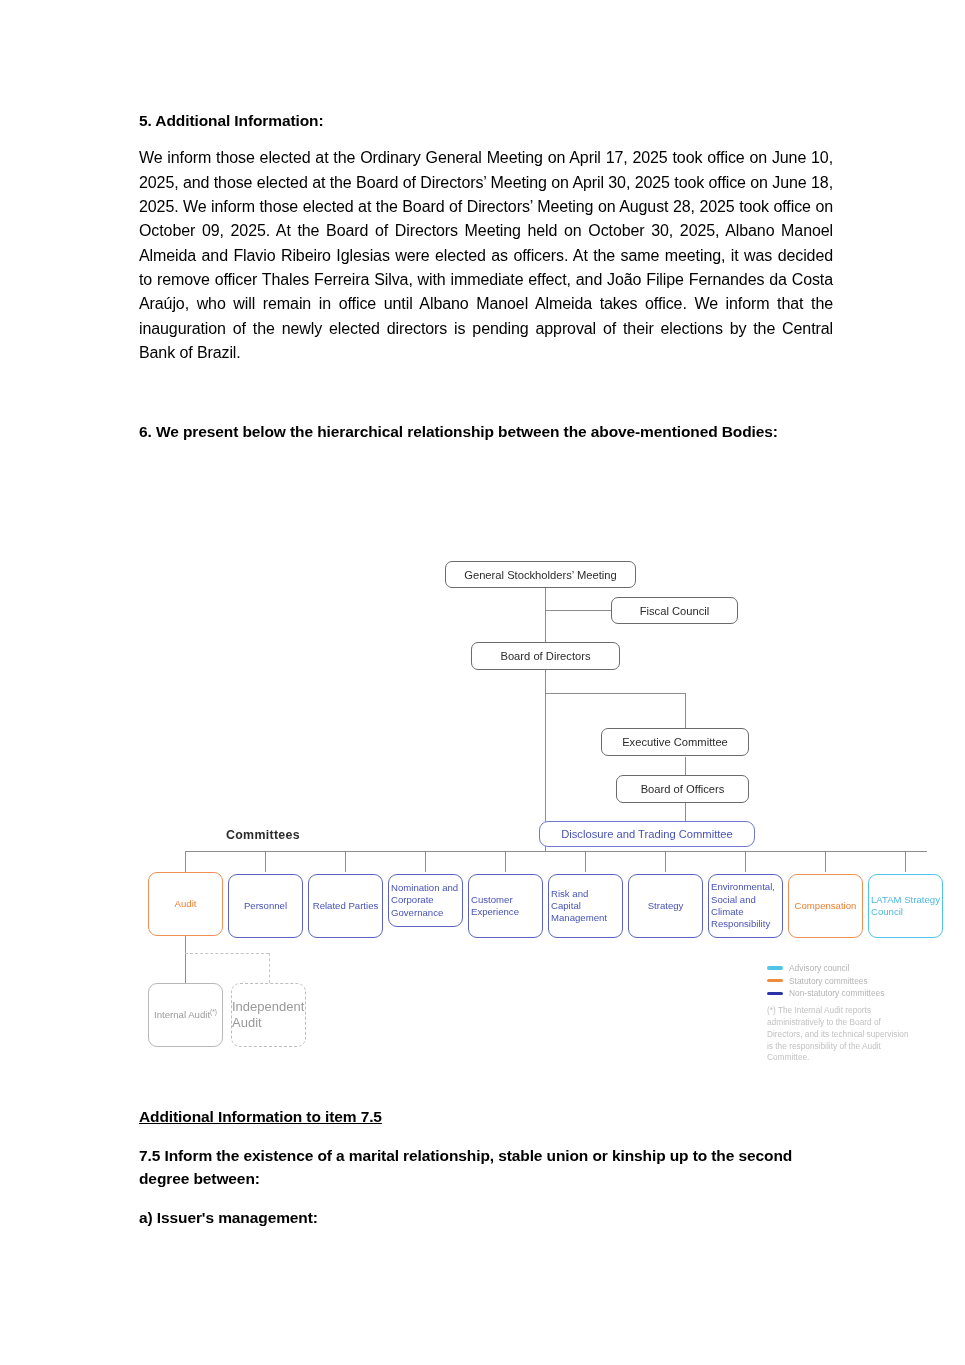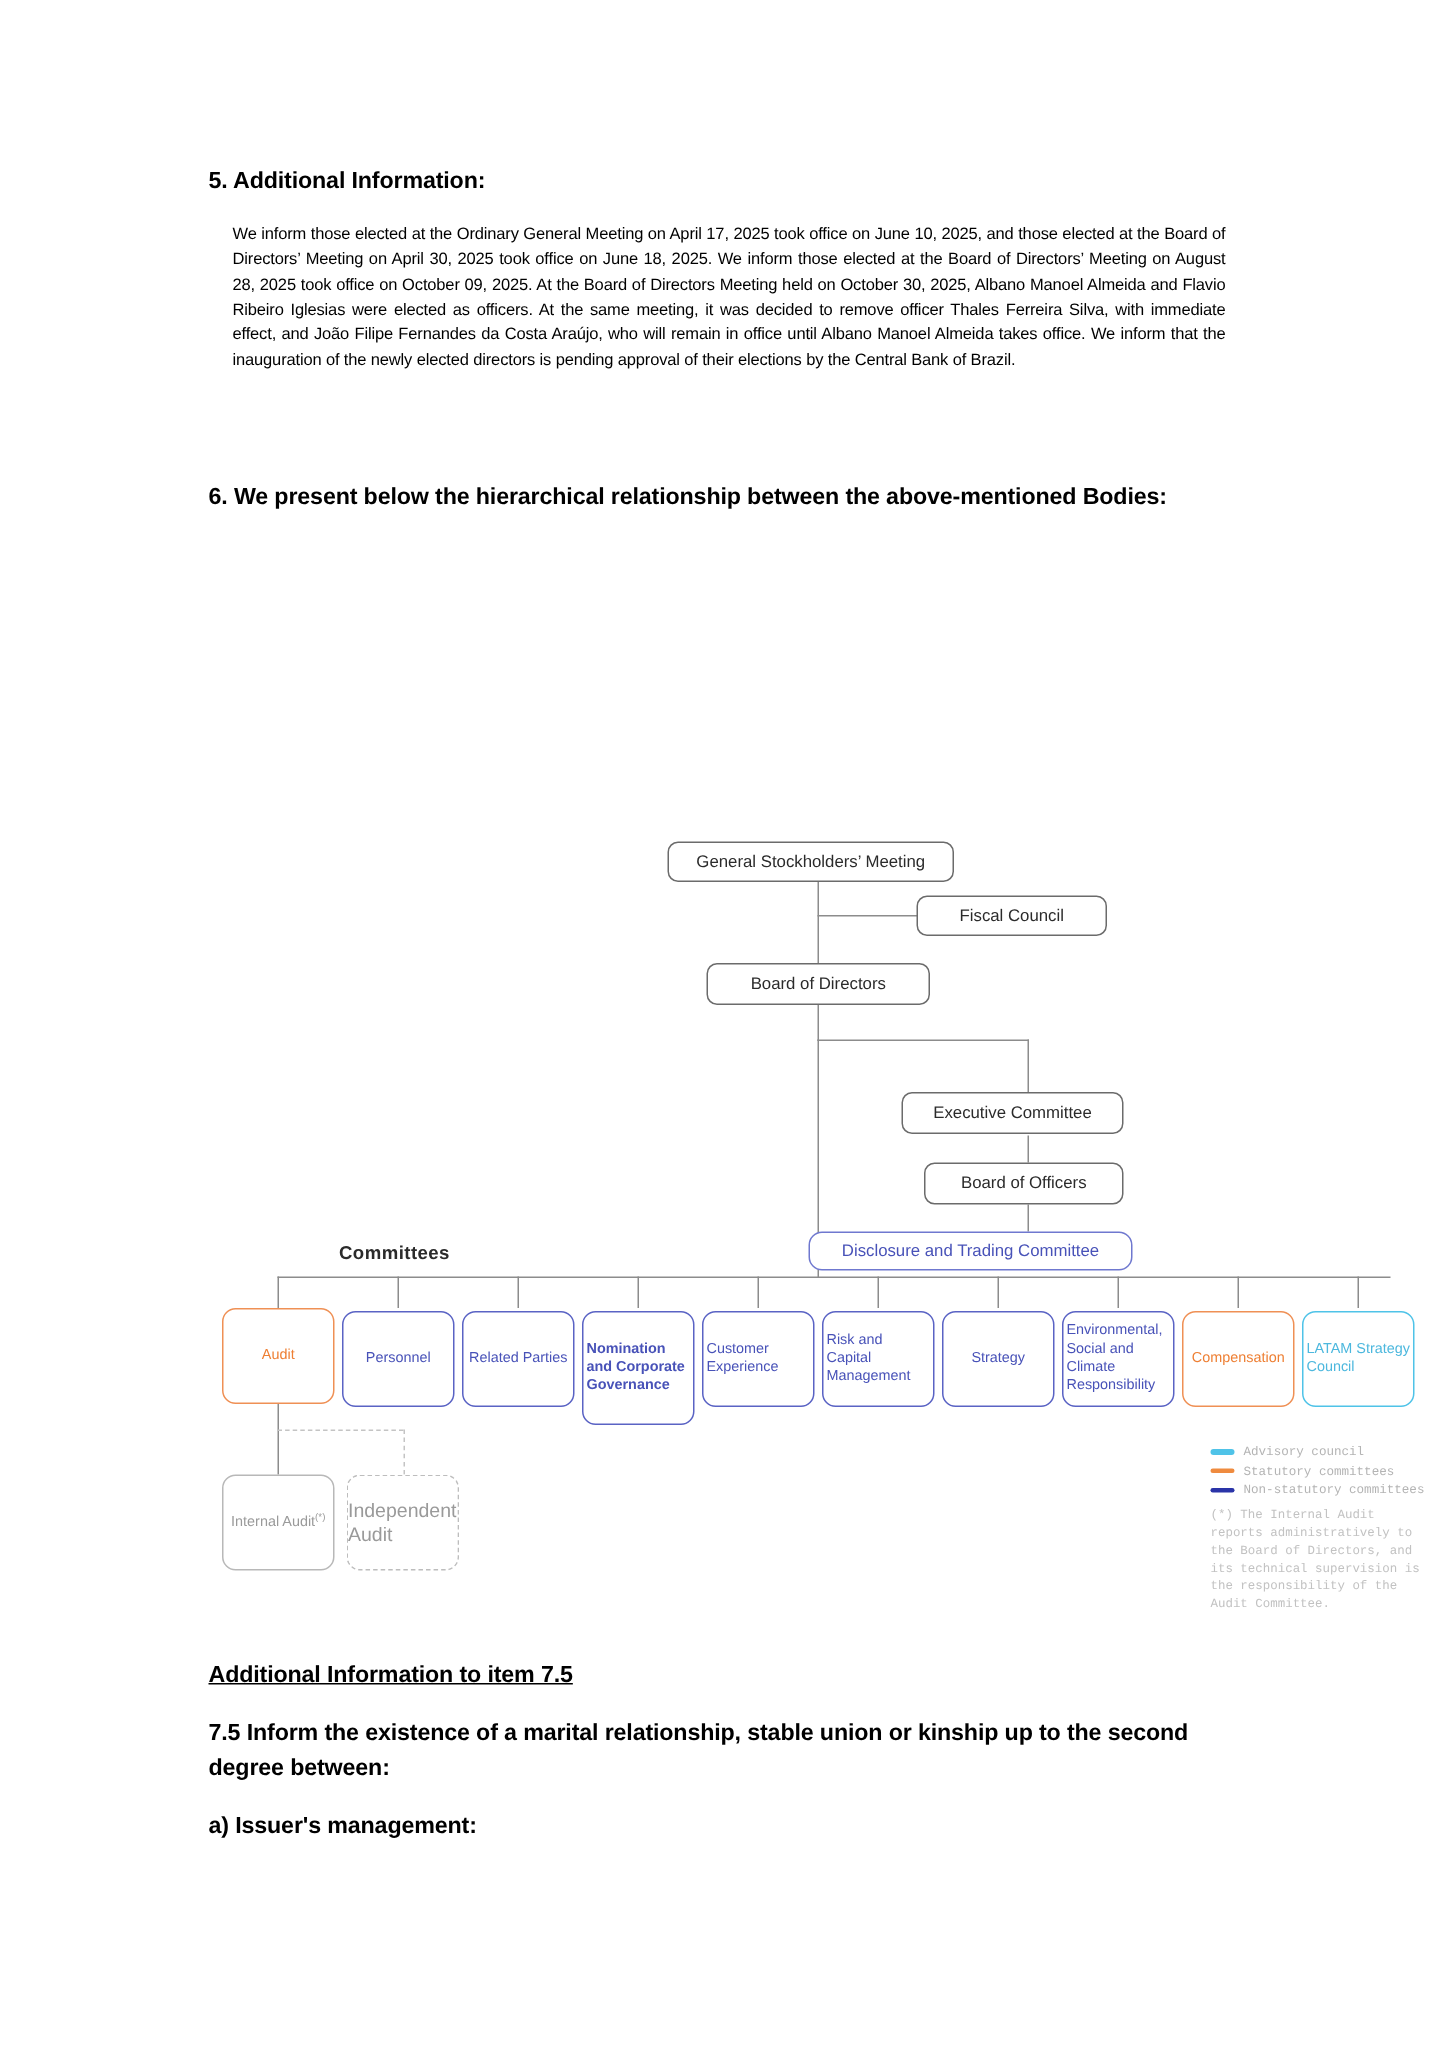--- a/index.html
+++ b/index.html
@@ -31,24 +31,24 @@
 
   .heading {
     font-size: 15.5px;
     font-weight: bold;
     line-height: 1.45;
     margin: 0 0 14px 0;
     letter-spacing: -0.1px;
   }
 
   .para {
-    font-size: 11px;
+    font-size: 16px;
     line-height: 1.52;
     text-align: justify;
-    margin: 16px;
+    margin: 0;
     letter-spacing: -0.1px;
   }
 
   .heading-6 {
     font-size: 15.5px;
     font-weight: bold;
     line-height: 1.5;
     text-align: justify;
     margin: 0;
     letter-spacing: -0.1px;
@@ -147,25 +147,24 @@
     font-size: 12.4px;
     font-weight: bold;
     color: #2b2b2b;
     letter-spacing: 0.3px;
     z-index: 3;
   }
 
   
   .legend {
     position: absolute;
-    left: 668px;
+    left: 628px;
     top: 418px;
     width: 145px;
     z-index: 3;
-    font-family: Liberation Mono, monospace;
   }
   .legend-row {
     display: flex;
     align-items: center;
     margin-bottom: 2.5px;
   }
   .legend-swatch {
     width: 16px;
     height: 3.4px;
     border-radius: 2px;
@@ -289,21 +288,21 @@
     </div>
 
     <div class="node committee blue" style="left:89px; top:329px; width:75px; height:64px;">
       <span>Personnel</span>
     </div>
 
     <div class="node committee blue" style="left:169px; top:329px; width:75px; height:64px;">
       <span>Related Parties</span>
     </div>
 
-    <div class="node committee blue" style="left:249px; top:329px; width:75px; height:76px;font-weight:bold;">
+    <div class="node committee blue" style="left:249px; top:329px; width:75px; height:53px;">
       <span>Nomination and Corporate Governance</span>
     </div>
 
     <div class="node committee blue" style="left:329px; top:329px; width:75px; height:64px;">
       <span>Customer Experience</span>
     </div>
 
     <div class="node committee blue" style="left:409px; top:329px; width:75px; height:64px;">
       <span>Risk and Capital Management</span>
     </div>

